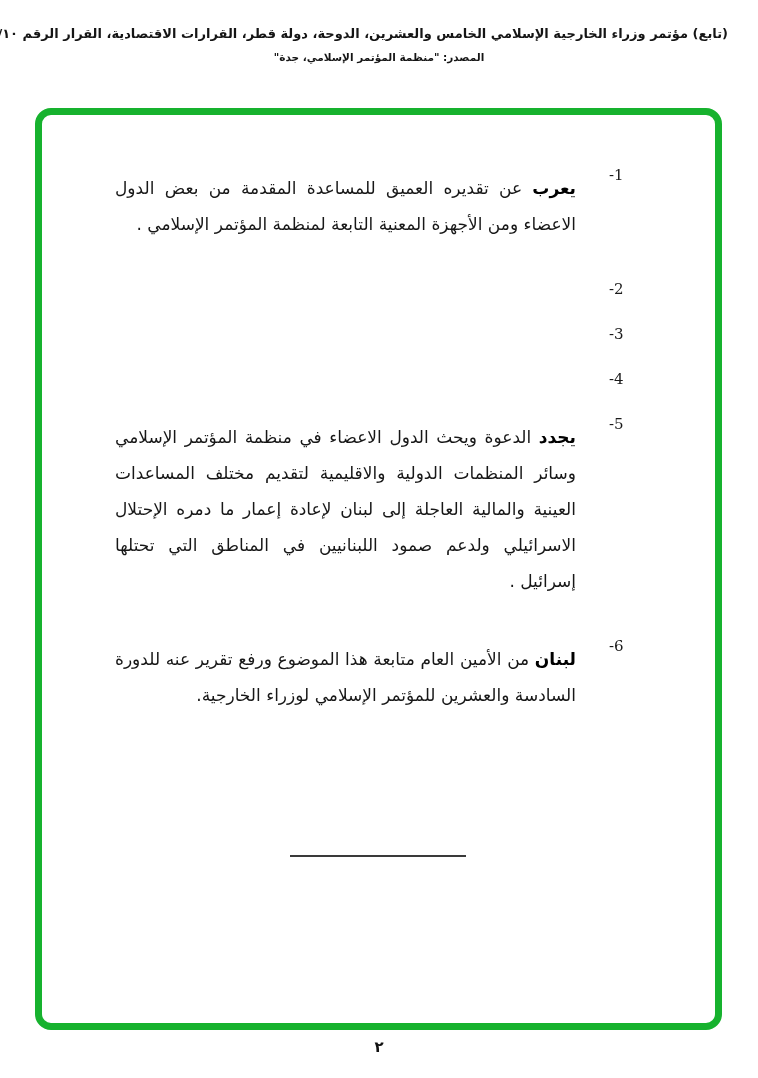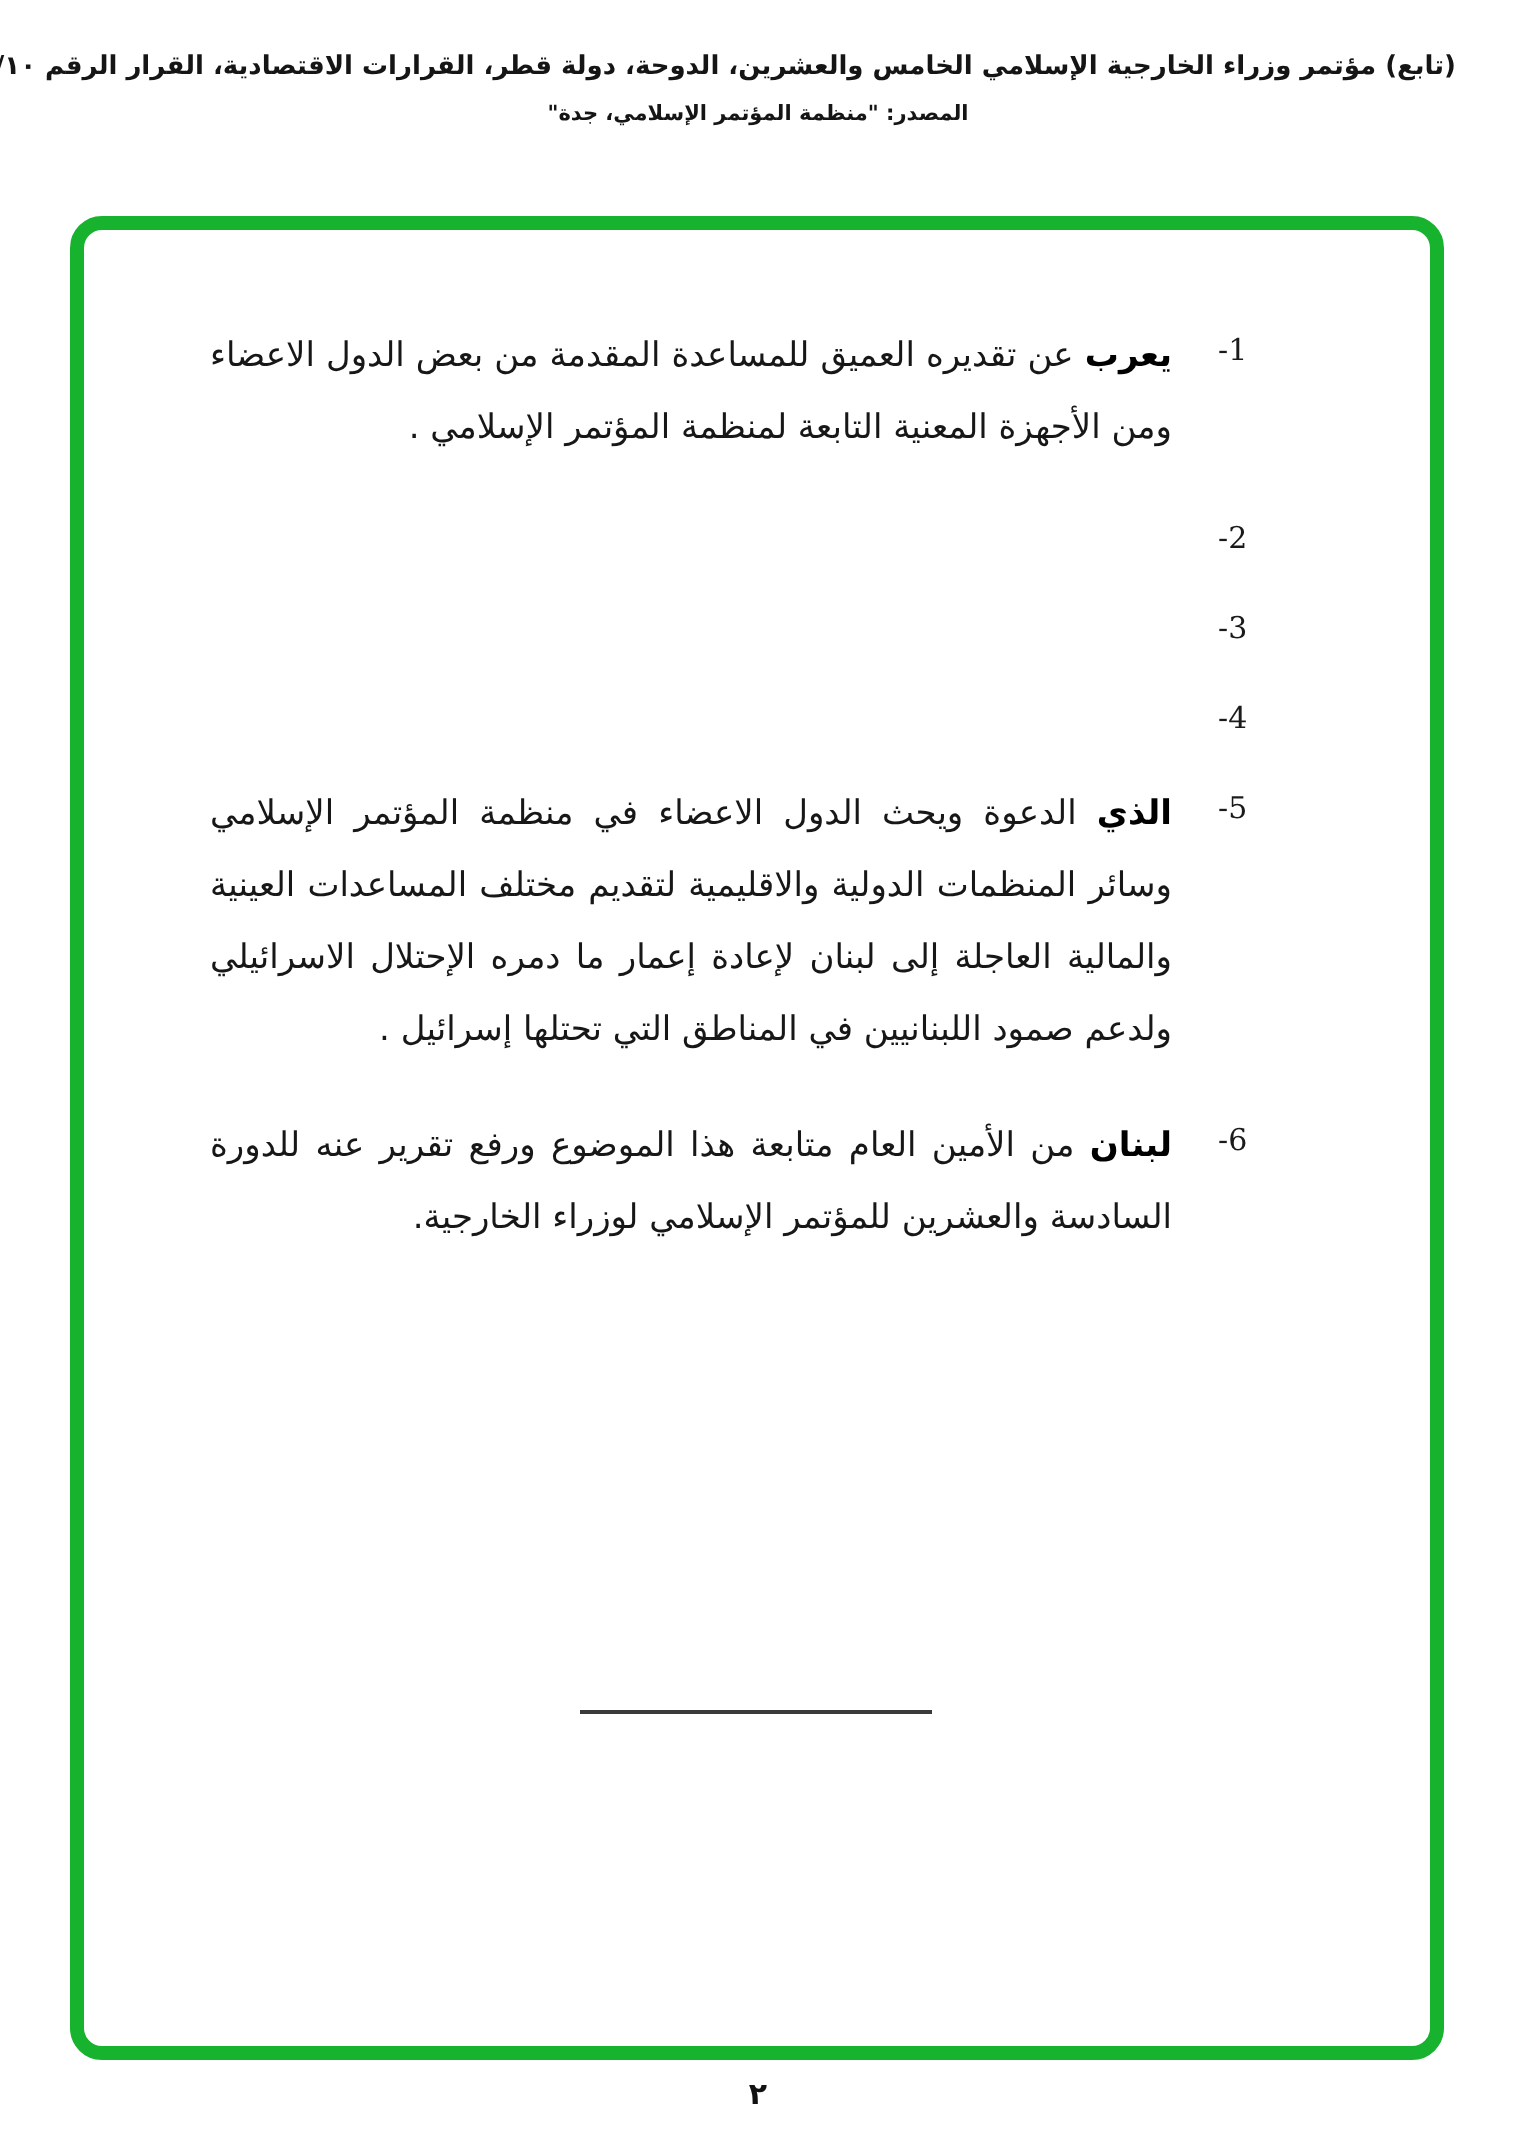--- a/index.html
+++ b/index.html
@@ -62,21 +62,21 @@
     direction: ltr;
     unicode-bidi: embed;
     text-align: left;
     font-family: "DejaVu Serif", serif;
     font-size: 15px;
     padding-top: 7px;
     color: #1a1a1a;
   }
   .item-text {
     flex: 1;
-    margin: 1px;
+    margin: 11px;
     font-size: 17px;
     line-height: 36px;
     text-align: justify;
     color: #171717;
   }
   .item-text b { font-weight: bold; color: #000; }
 
   
   .rule {
     position: absolute;
@@ -119,21 +119,21 @@
           <span class="marker">-2</span>
         </li>
         <li class="item">
           <span class="marker">-3</span>
         </li>
         <li class="item">
           <span class="marker">-4</span>
         </li>
         <li class="item">
           <span class="marker">-5</span>
-          <p class="item-text"><b>الذي</b> الدعوة ويحث الدول الاعضاء في منظمة المؤتمر الإسلامي وسائر المنظمات الدولية والاقليمية لتقديم مختلف المساعدات العينية والمالية العاجلة إلى لبنان لإعادة إعمار ما دمره الإحتلال الاسرائيلي ولدعم صمود اللبنانيين في المناطق التي تحتلها إسرائيل .</p>
+          <p class="item-text"><b>يجدد</b> الدعوة ويحث الدول الاعضاء في منظمة المؤتمر الإسلامي وسائر المنظمات الدولية والاقليمية لتقديم مختلف المساعدات العينية والمالية العاجلة إلى لبنان لإعادة إعمار ما دمره الإحتلال الاسرائيلي ولدعم صمود اللبنانيين في المناطق التي تحتلها إسرائيل .</p>
         </li>
         <li class="item">
           <span class="marker">-6</span>
           <p class="item-text"><b>لبنان</b> من الأمين العام متابعة هذا الموضوع ورفع تقرير عنه للدورة السادسة والعشرين للمؤتمر الإسلامي لوزراء الخارجية.</p>
         </li>
       </ol>
     <div class="rule"></div>
   </main>
 
   <footer>

